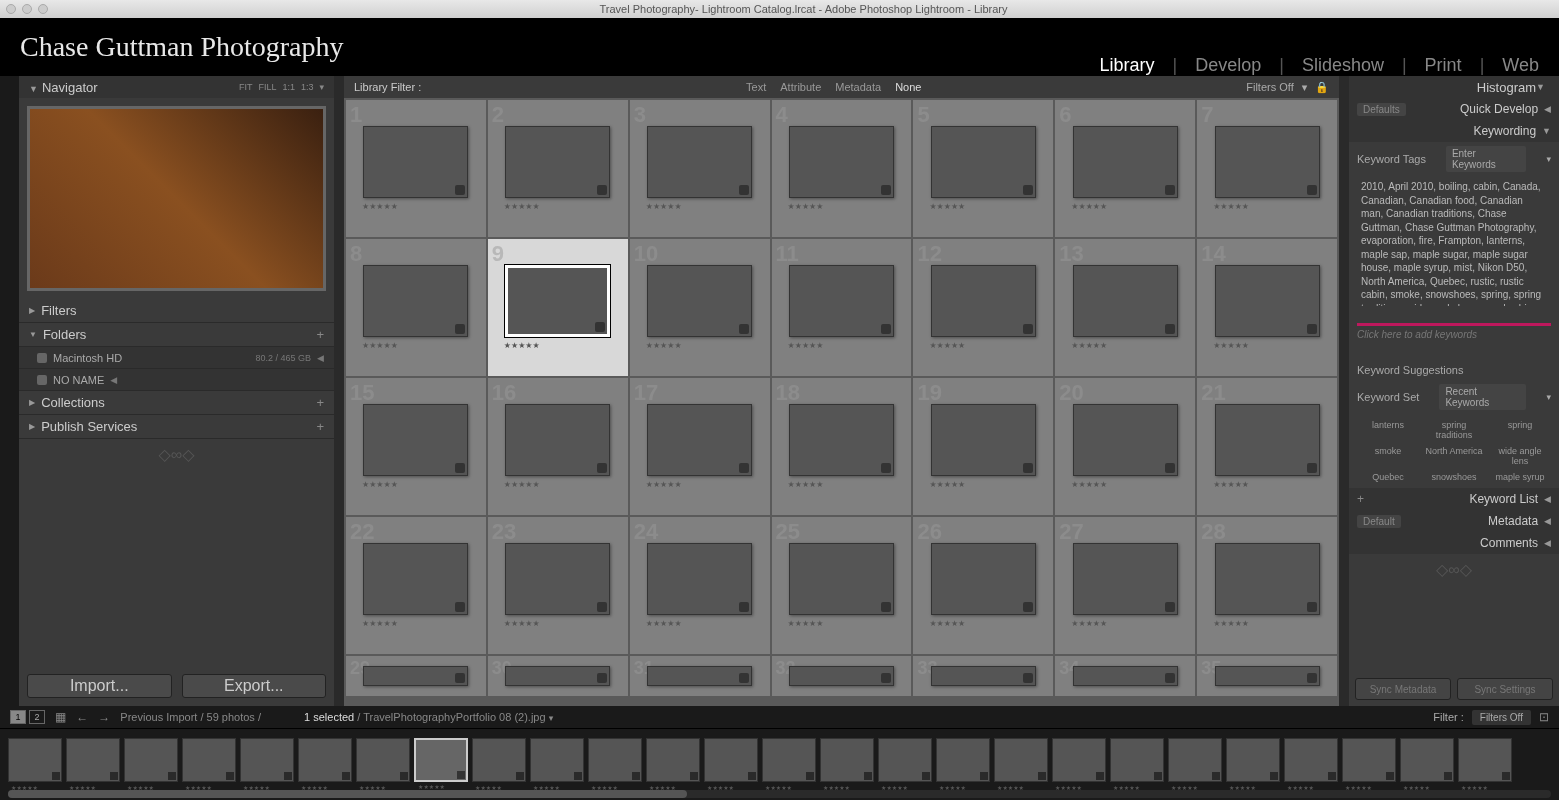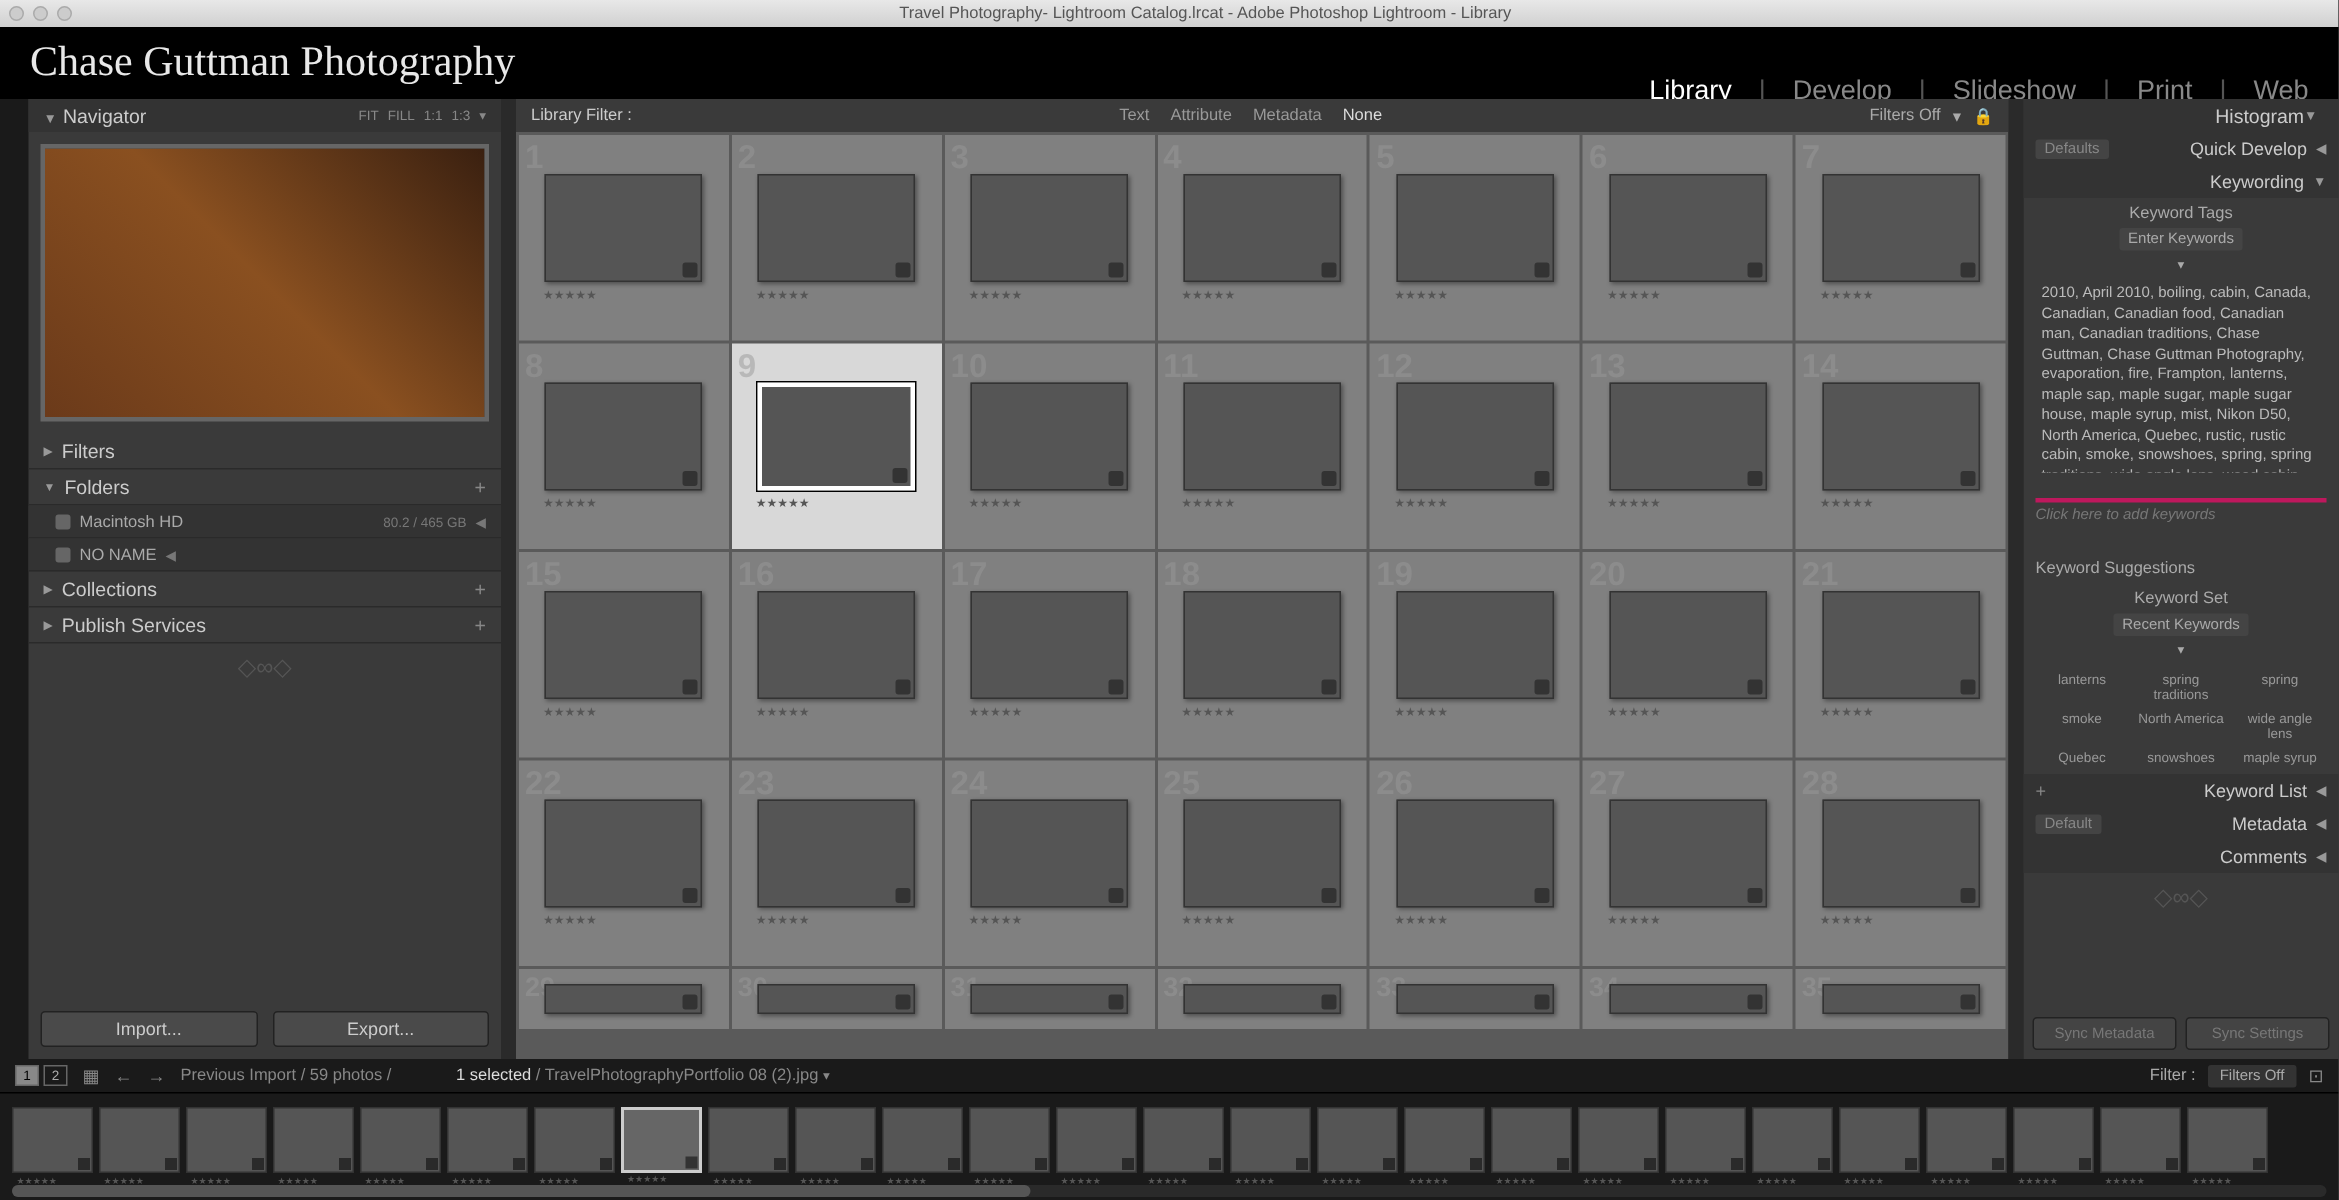--- a/index.html
+++ b/index.html
@@ -5,21 +5,21 @@
 * { margin: 0; padding: 0; box-sizing: border-box; font-family: "Helvetica Neue", Arial, sans-serif; }
 body { background: #1a1a1a; color: #b8b8b8; width: 1559px; height: 800px; overflow: hidden; display: flex; flex-direction: column; }
 
 
 .titlebar { height: 18px; background: linear-gradient(#e8e8e8, #d0d0d0); display: flex; align-items: center; padding: 0 6px; gap: 6px; font-size: 11px; color: #555; }
 .traffic { display: flex; gap: 6px; }
 .traffic span { width: 10px; height: 10px; border-radius: 50%; background: #ccc; border: 1px solid #aaa; }
 .titlebar-text { flex: 1; text-align: center; }
 
 
-.identity { height: 48px; background: #000; display: flex; align-items: center; padding: 0 20px; justify-content: space-between; }
+.identity { height: 58px; background: #000; display: flex; align-items: center; padding: 0 20px; justify-content: space-between; }
 .brand { font-family: Georgia, serif; font-size: 28px; color: #e8e8e8; }
 .modules { display: flex; gap: 18px; font-size: 18px; color: #888; margin-top: 36px; }
 .modules span { cursor: pointer; }
 .modules .active { color: #fff; font-weight: 500; }
 .modules .sep { color: #555; }
 
 
 .main { flex: 1; display: flex; min-height: 0; padding-left: 19px; }
 
 
@@ -38,21 +38,21 @@
 .panel-section .plus { margin-left: auto; color: #888; font-size: 13px; }
 
 .folder-row { height: 22px; display: flex; align-items: center; padding: 0 10px 0 18px; font-size: 11px; color: #aaa; background: #333; border-bottom: 1px solid #2a2a2a; }
 .folder-row .disk { width: 10px; height: 10px; background: #666; margin-right: 6px; border-radius: 2px; }
 .folder-row .size { margin-left: auto; font-size: 9px; color: #777; }
 .folder-row .arrow { margin-left: 6px; font-size: 9px; color: #777; }
 
 .spacer-flex { flex: 1; }
 
 .bottom-buttons { display: flex; gap: 10px; padding: 8px; }
-.bottom-buttons button { flex: 1; height: 24px; background: #4a4a4a; border: 1px solid #222; color: #ccc; font-size: 12px; border-radius: 3px; cursor: pointer; }
+.bottom-buttons button { flex: 1; height: 24px; background: #4a4a4a; border: 1px solid #222; color: #ccc; font-size: 16px; border-radius: 3px; cursor: pointer; }
 
 .infinity { text-align: center; color: #555; font-size: 16px; padding: 6px 0; }
 
 
 .center { flex: 1; background: #5a5a5a; display: flex; flex-direction: column; min-width: 0; }
 .filter-bar { height: 22px; background: #3a3a3a; display: flex; align-items: center; padding: 0 10px; font-size: 11px; color: #aaa; gap: 10px; }
 .filter-bar .label { color: #ccc; }
 .filter-bar .opts { margin-left: auto; display: flex; gap: 14px; }
 .filter-bar .opts span { cursor: pointer; color: #999; }
 .filter-bar .opts .none { color: #ddd; }
@@ -86,21 +86,21 @@
 
 
 .histogram { height: 90px; margin: 4px; background: #222; position: relative; overflow: hidden; }
 .histogram svg { width: 100%; height: 70px; }
 .histo-meta { position: absolute; bottom: 2px; left: 0; right: 0; display: flex; justify-content: space-around; font-size: 9px; color: #888; }
 
 .rp-header { height: 22px; background: #333; display: flex; align-items: center; justify-content: flex-end; padding: 0 8px; font-size: 12px; color: #ccc; gap: 6px; }
 .rp-header .tri { font-size: 9px; color: #999; }
 .rp-header .left-ctrl { margin-right: auto; font-size: 10px; color: #888; background:#444; padding:1px 6px; border-radius:2px; }
 
-.keyword-tags-row { display: flex; align-items: center; padding: 4px 8px; font-size: 11px; color: #aaa; gap: 4px; flex-direction: column; }
+.keyword-tags-row { display: flex; align-items: center; padding: 4px 8px; font-size: 11px; color: #aaa; gap: 20px; }
 .keyword-tags-row .dd { background: #444; padding: 2px 6px; border-radius: 2px; font-size: 10px; flex:1; text-align:left; }
 
 .keyword-box { margin: 0 8px; padding: 4px; font-size: 10px; line-height: 1.35; color: #bbb; max-height: 130px; overflow: hidden; }
 .keyword-add { margin: 17px 8px; font-size: 10px; color: #777; font-style: italic; padding: 3px 0; border-top: 3px solid #be185d; }
 
 .kw-sugg { padding: 4px 8px; font-size: 11px; color: #aaa; }
 .kw-grid { display: grid; grid-template-columns: repeat(3, 1fr); gap: 2px 4px; padding: 4px 8px; font-size: 9px; color: #999; }
 .kw-grid span { text-align: center; background: #3a3a3a; padding: 2px 0; }
 
 .sync-buttons { display: flex; gap: 6px; padding: 6px; }

